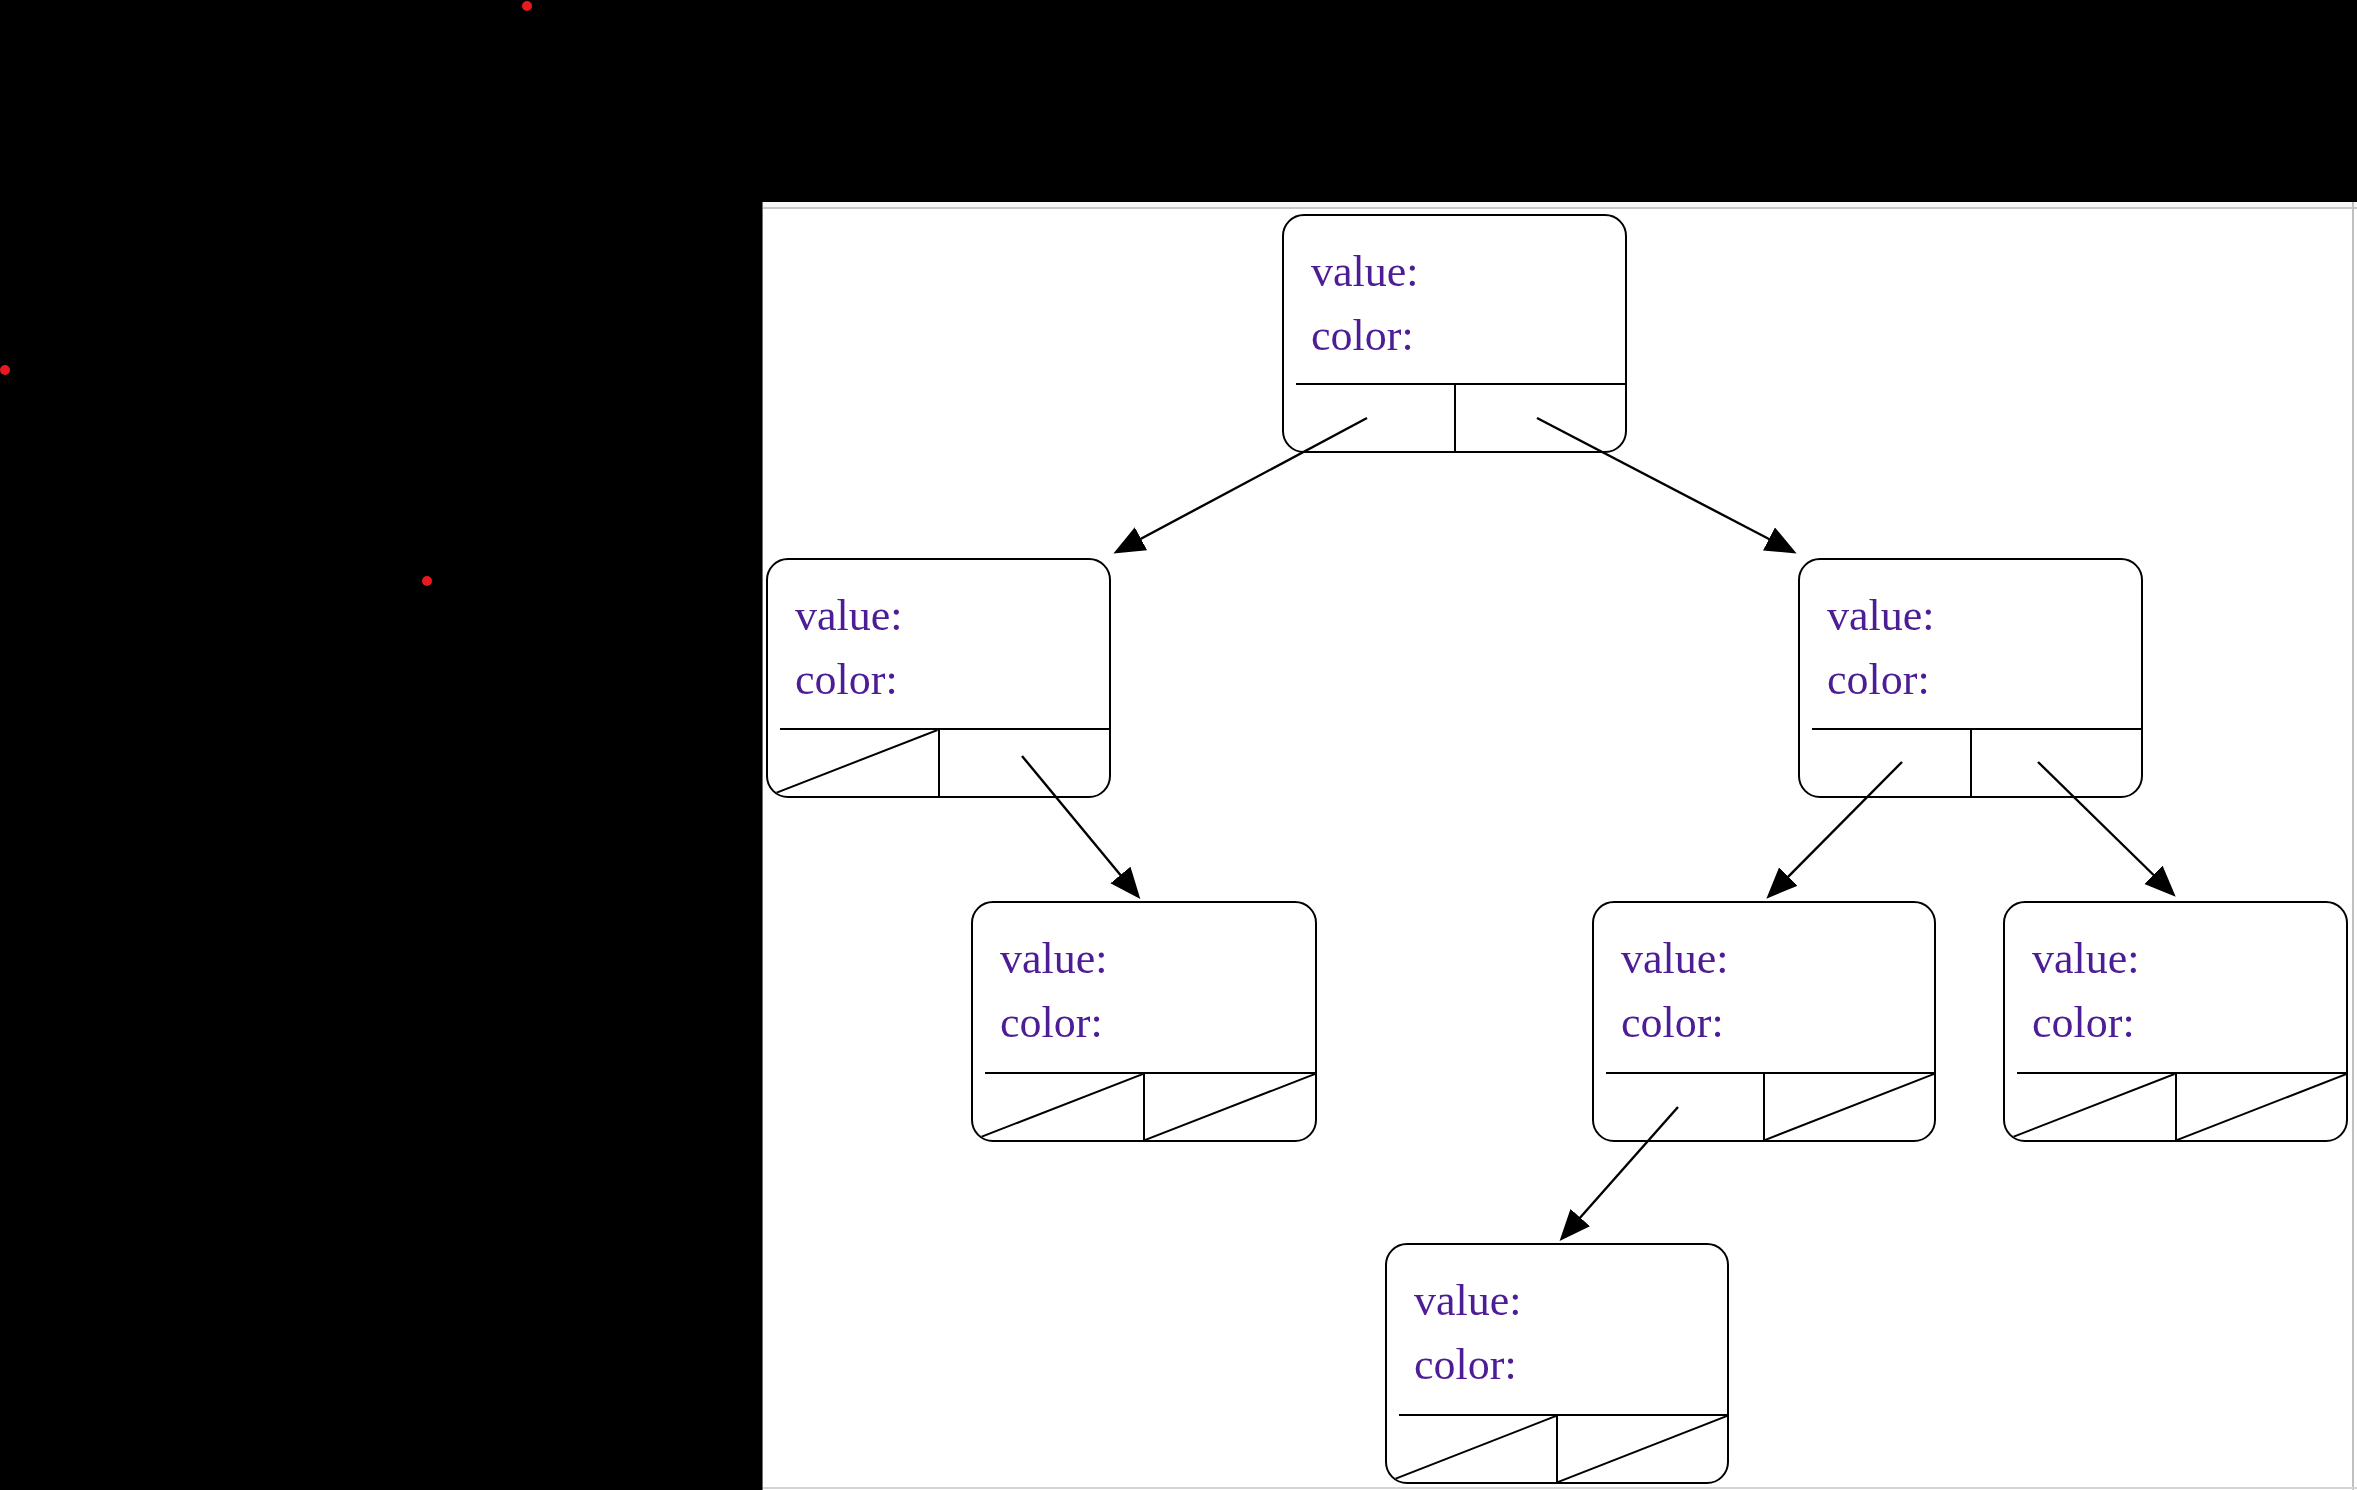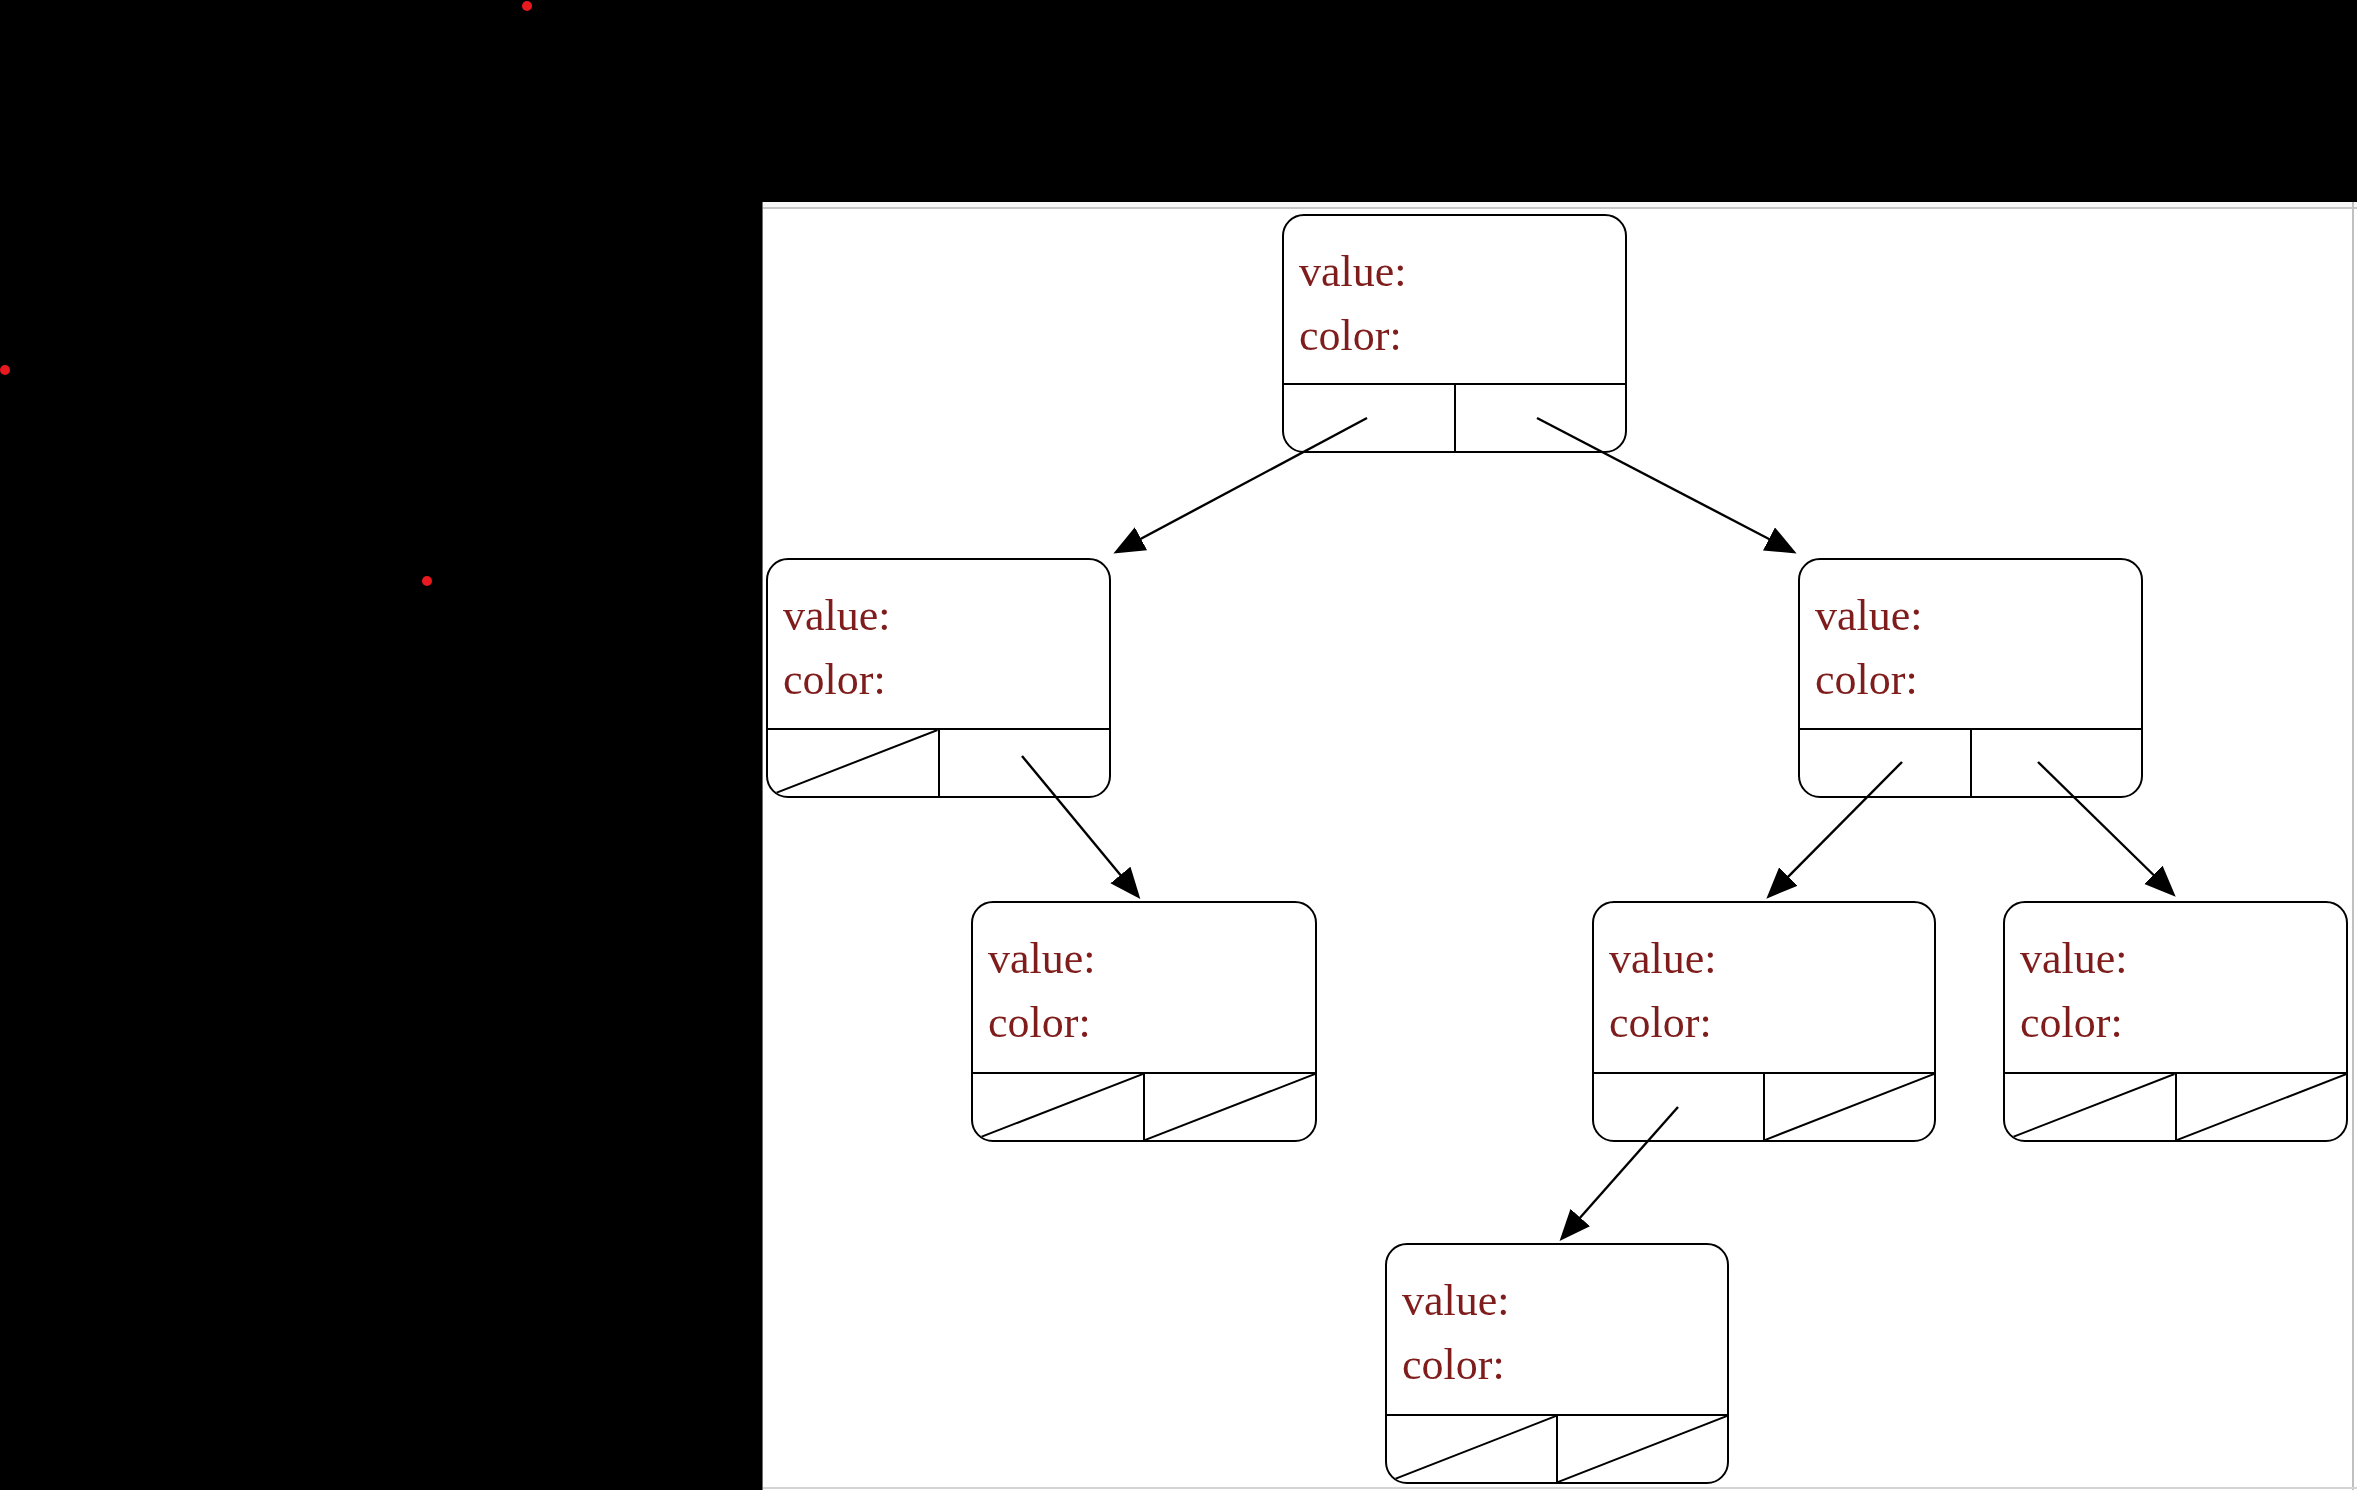--- a/index.html
+++ b/index.html
@@ -55,22 +55,23 @@
     box-sizing: border-box;
     display: flex;
     flex-direction: column;
     overflow: hidden;
   }
   .node-labels {
     flex: 1 1 auto;
     padding: 24px 0 0 15px;
     font-size: 44px;
     line-height: 64px;
-    color: #7f1d1d;
+    color: #4c1d95;
     border-bottom: 2px solid #000000;
+    margin-left: 12px;
   }
   .node-pointers {
     height: 66px;
     flex: 0 0 66px;
     display: flex;
   }
   .cell {
     flex: 1 1 0;
     position: relative;
   }

